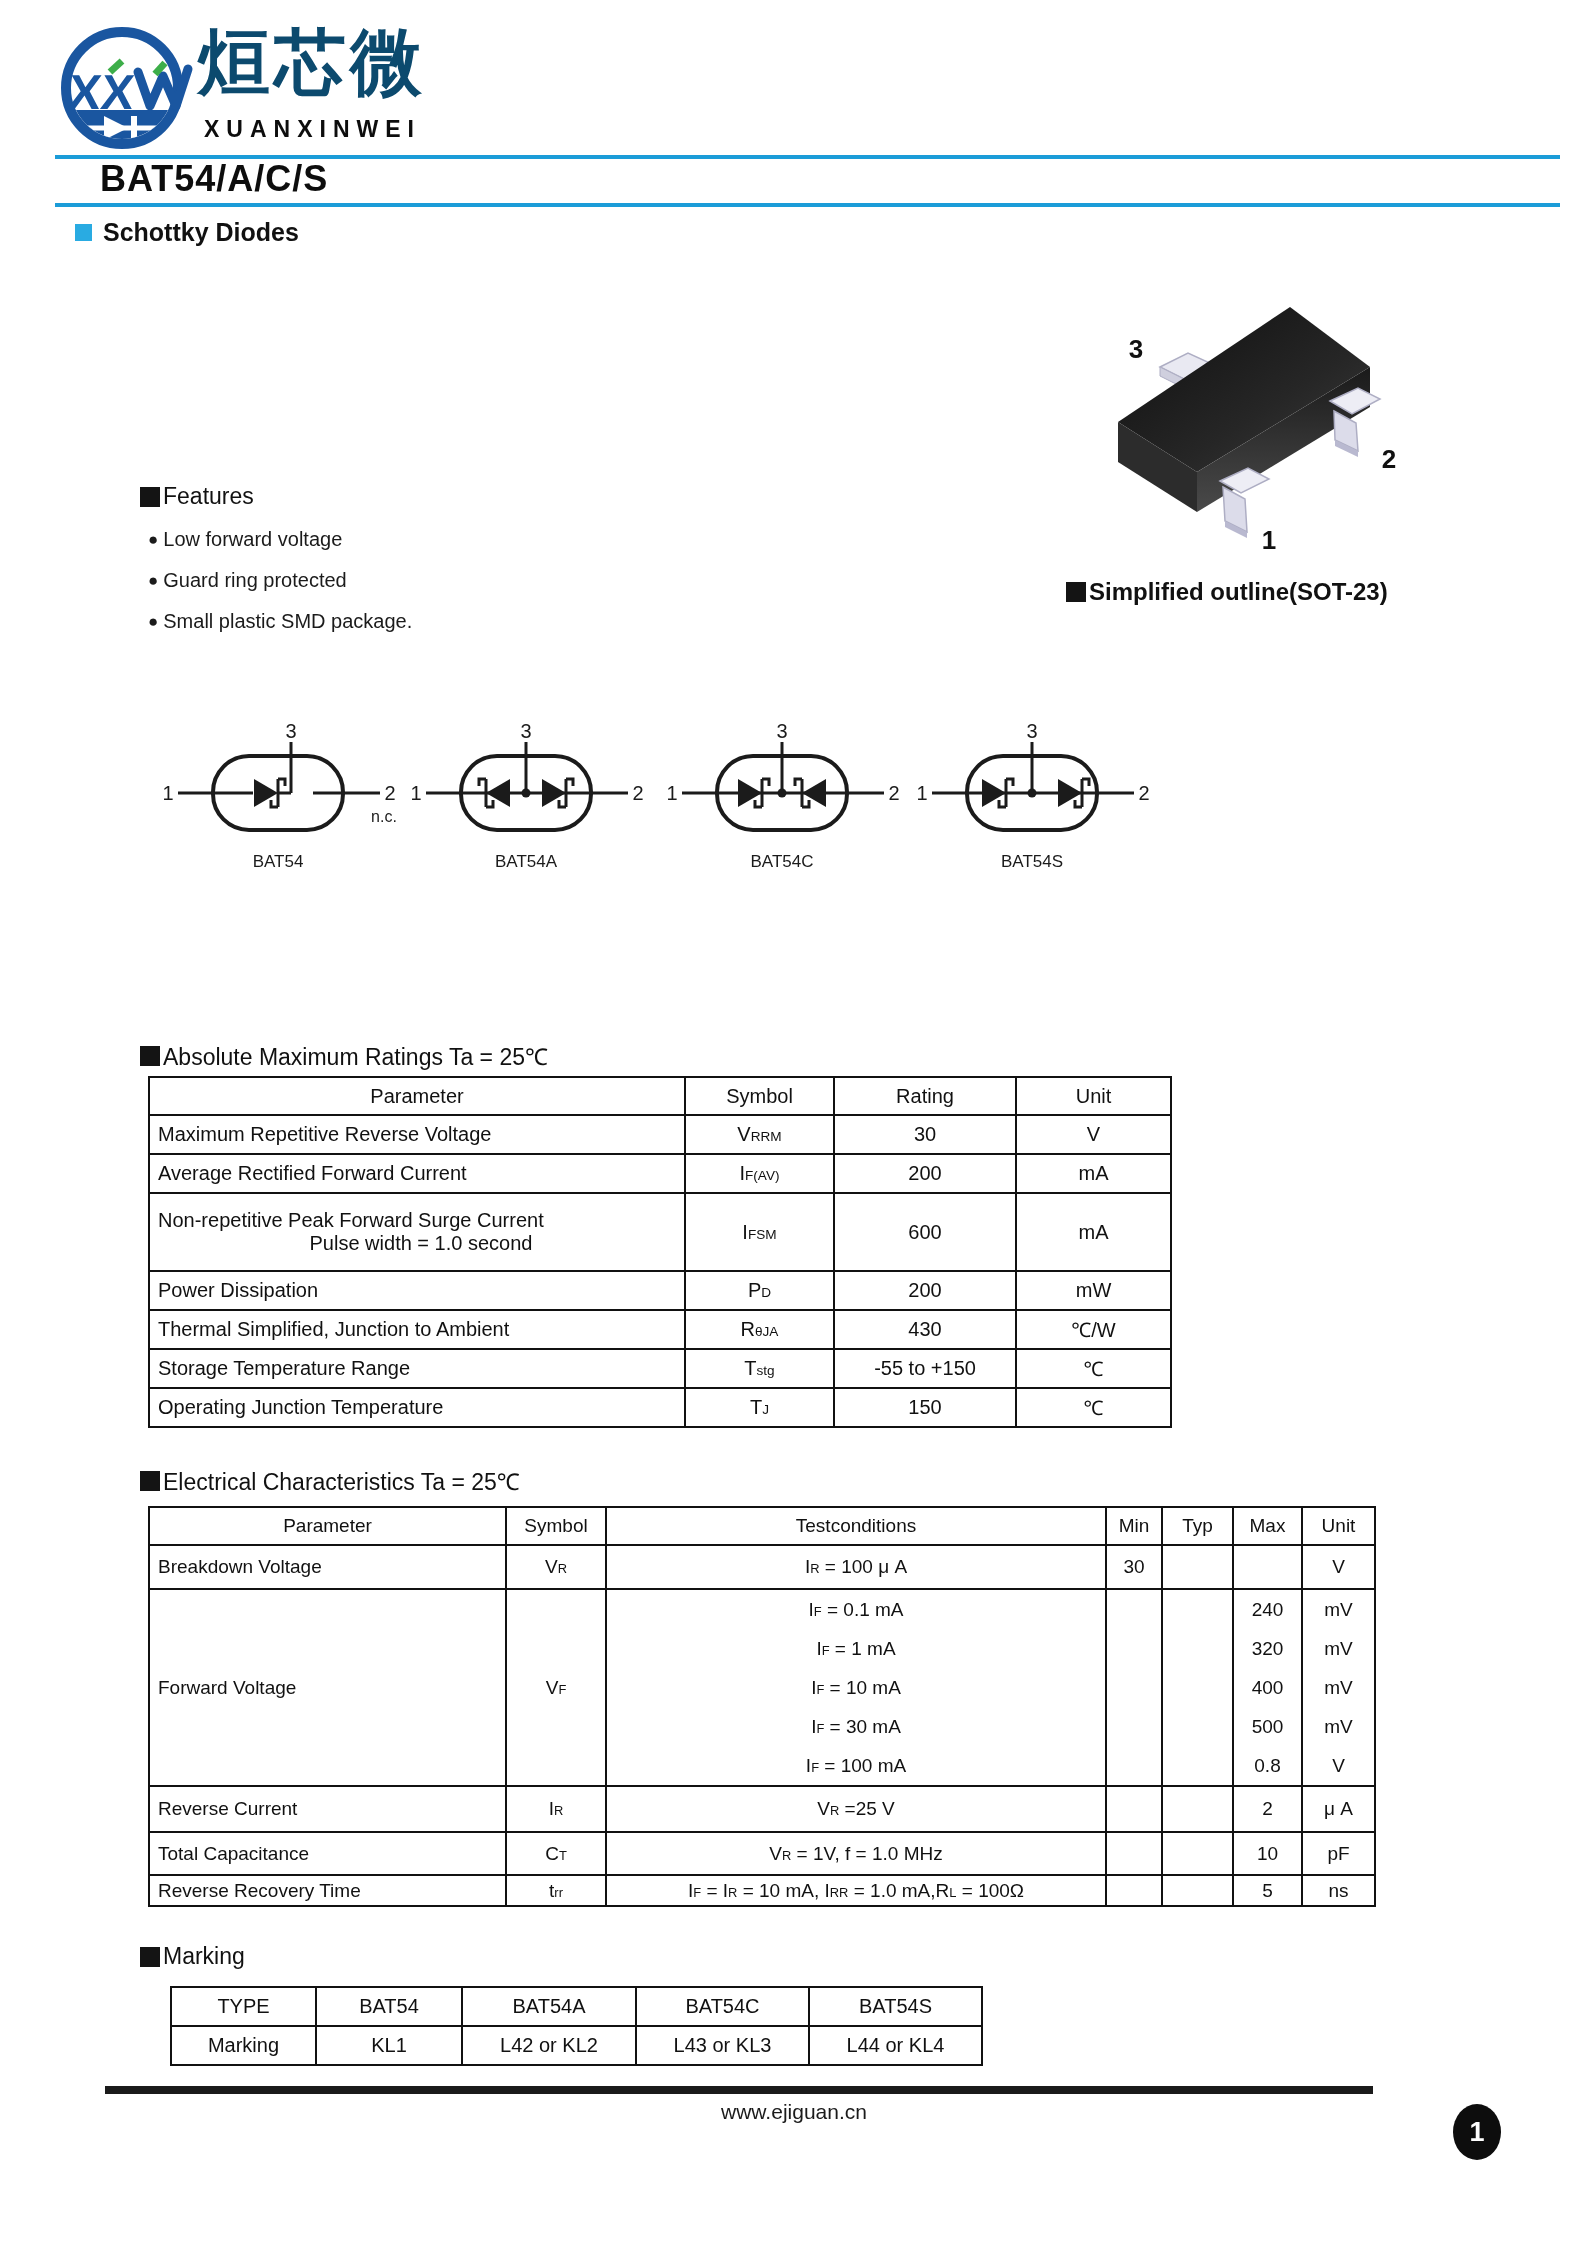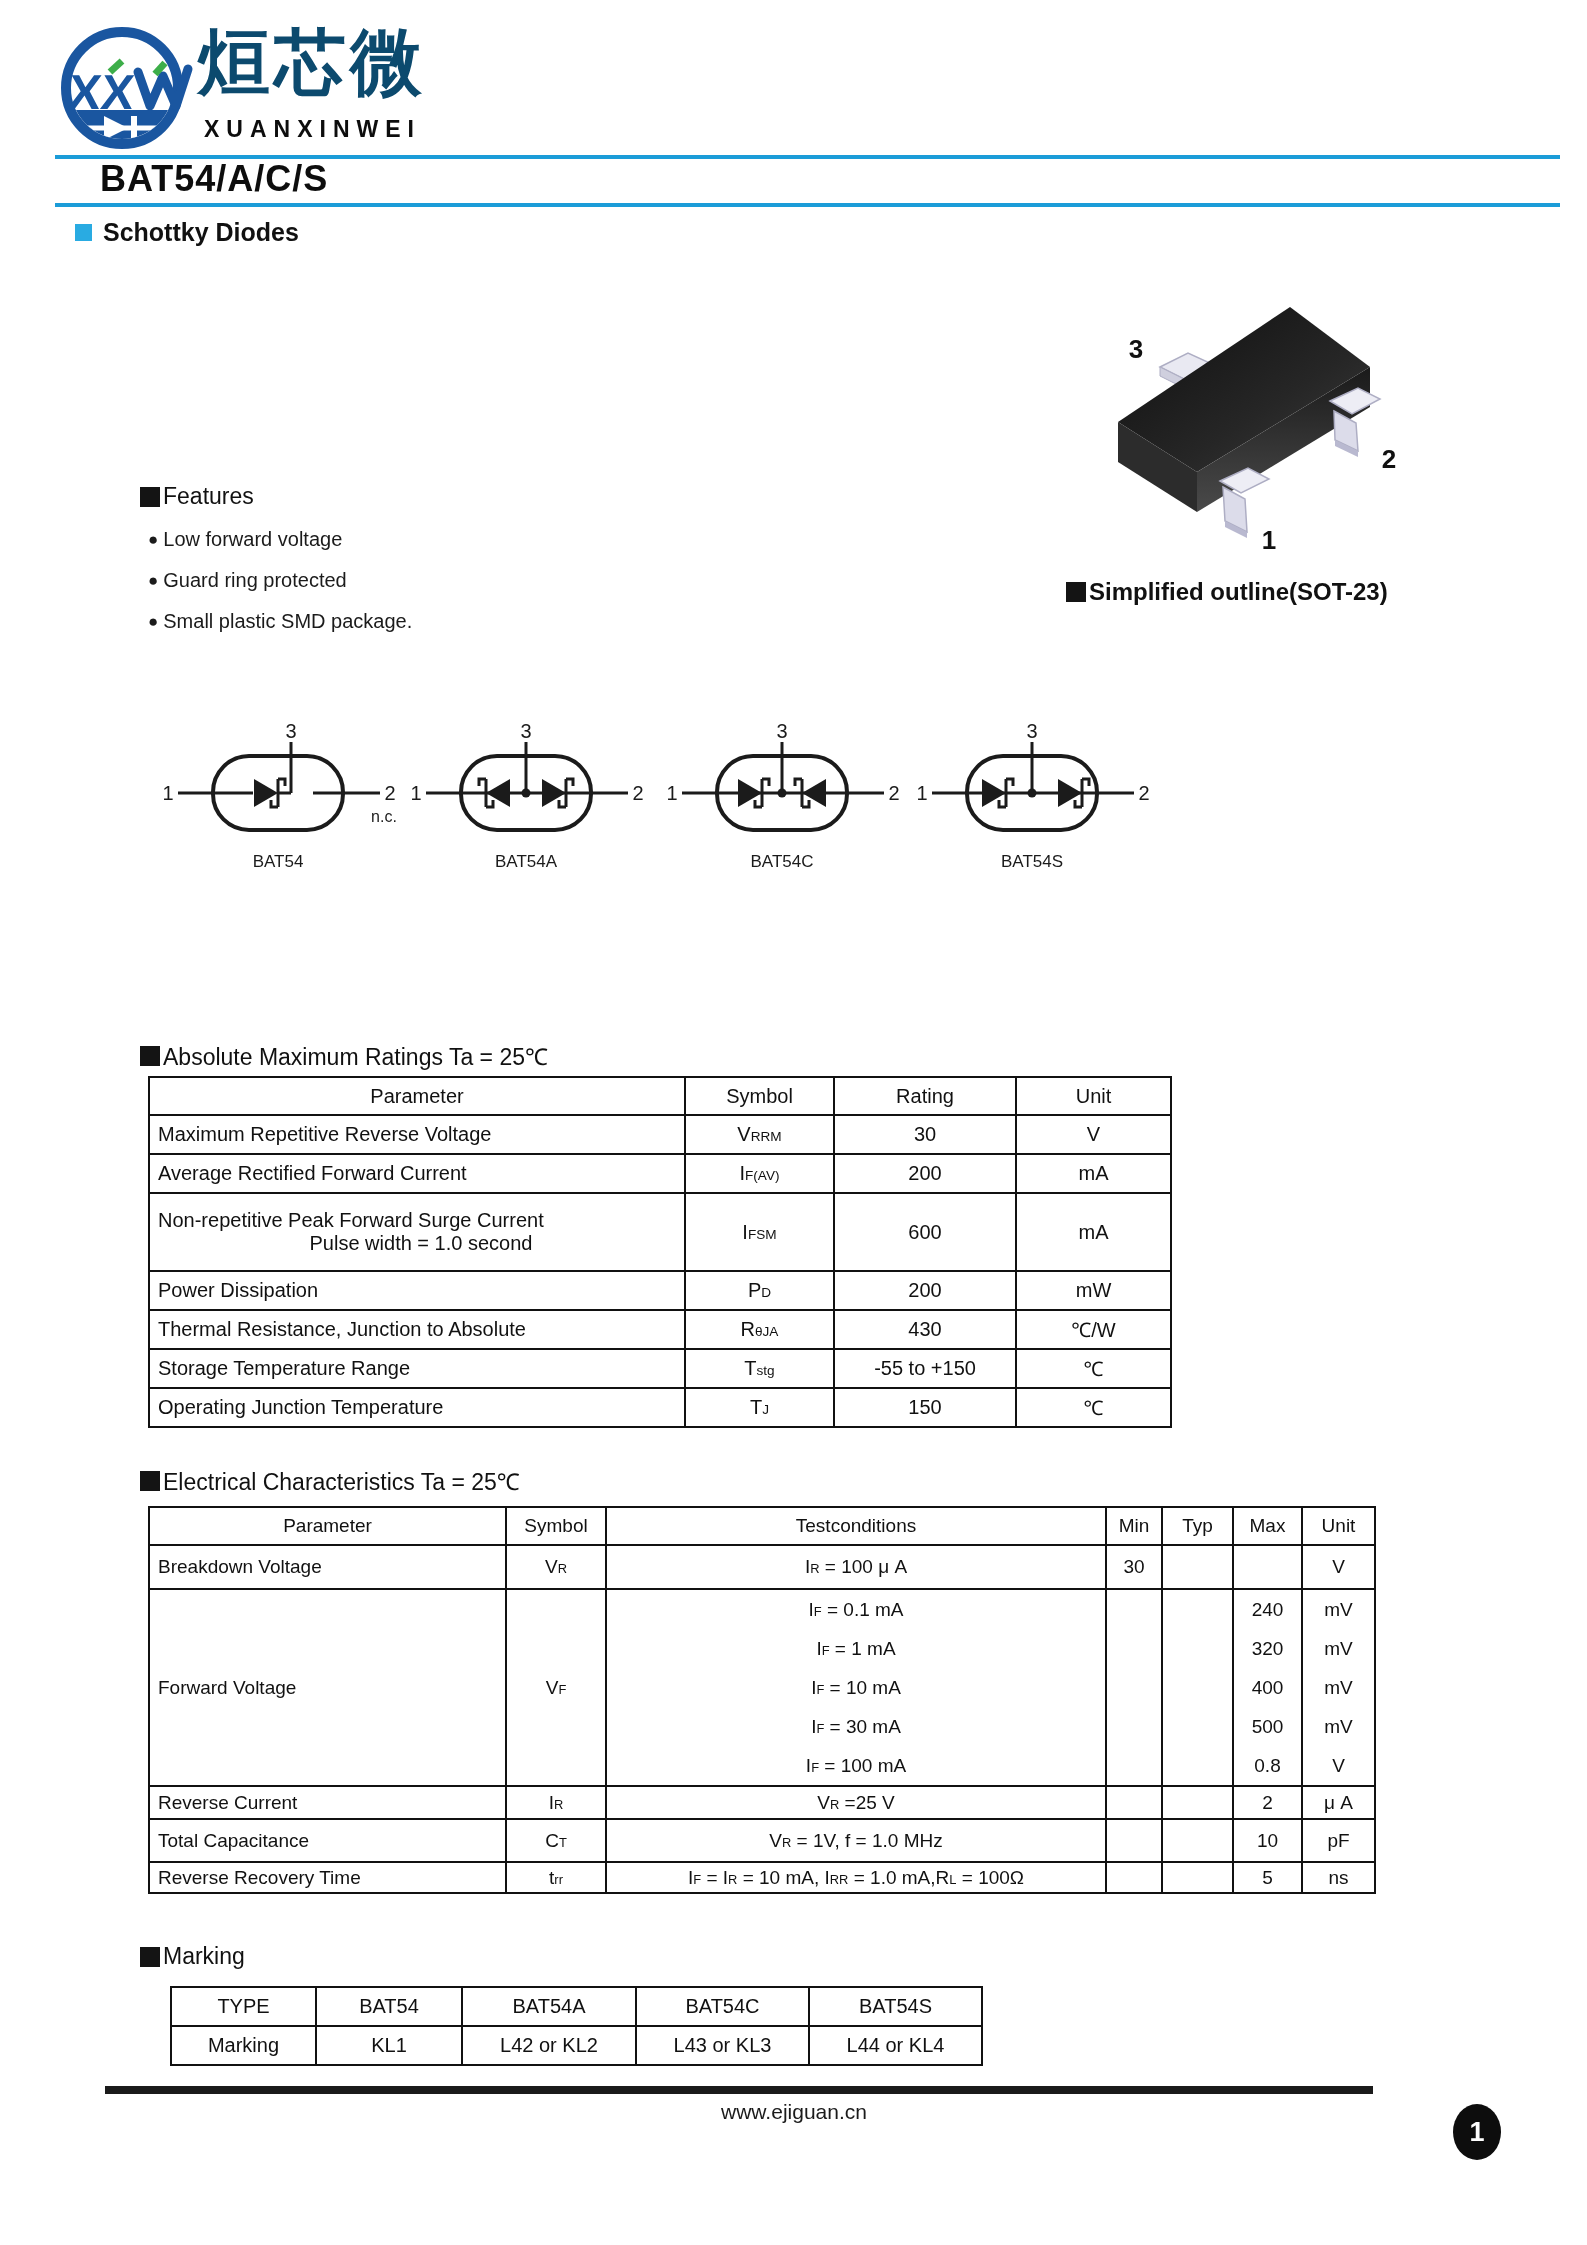--- a/index.html
+++ b/index.html
@@ -245,21 +245,21 @@
       <td>600</td>
       <td>mA</td>
     </tr>
     <tr style="height:39px;">
       <td class="param">Power Dissipation</td>
       <td><span>P</span><span class="sub">D</span></td>
       <td>200</td>
       <td>mW</td>
     </tr>
     <tr style="height:39px;">
-      <td class="param">Thermal Resistance, Junction to Absolute</td>
+      <td class="param">Thermal Simplified, Junction to Ambient</td>
       <td><span>R</span><span class="sub">θJA</span></td>
       <td>430</td>
       <td>℃/W</td>
     </tr>
     <tr style="height:39px;">
       <td class="param">Storage Temperature Range</td>
       <td><span>T</span><span class="sub">stg</span></td>
       <td>-55 to +150</td>
       <td>℃</td>
     </tr>
@@ -326,21 +326,21 @@
         <div class="vline">0.8</div>
       </td>
       <td class="vcell">
         <div class="vline">mV</div>
         <div class="vline">mV</div>
         <div class="vline">mV</div>
         <div class="vline">mV</div>
         <div class="vline">V</div>
       </td>
     </tr>
-    <tr style="height:33px;">
+    <tr style="height:46px;">
       <td class="param">Reverse Current</td>
       <td><span>I</span><span class="sub">R</span></td>
       <td class="cond"><span>V</span><span class="sub">R</span><span> =25 V</span></td>
       <td></td>
       <td></td>
       <td>2</td>
       <td>μ A</td>
     </tr>
     <tr style="height:43px;">
       <td class="param">Total Capacitance</td>

